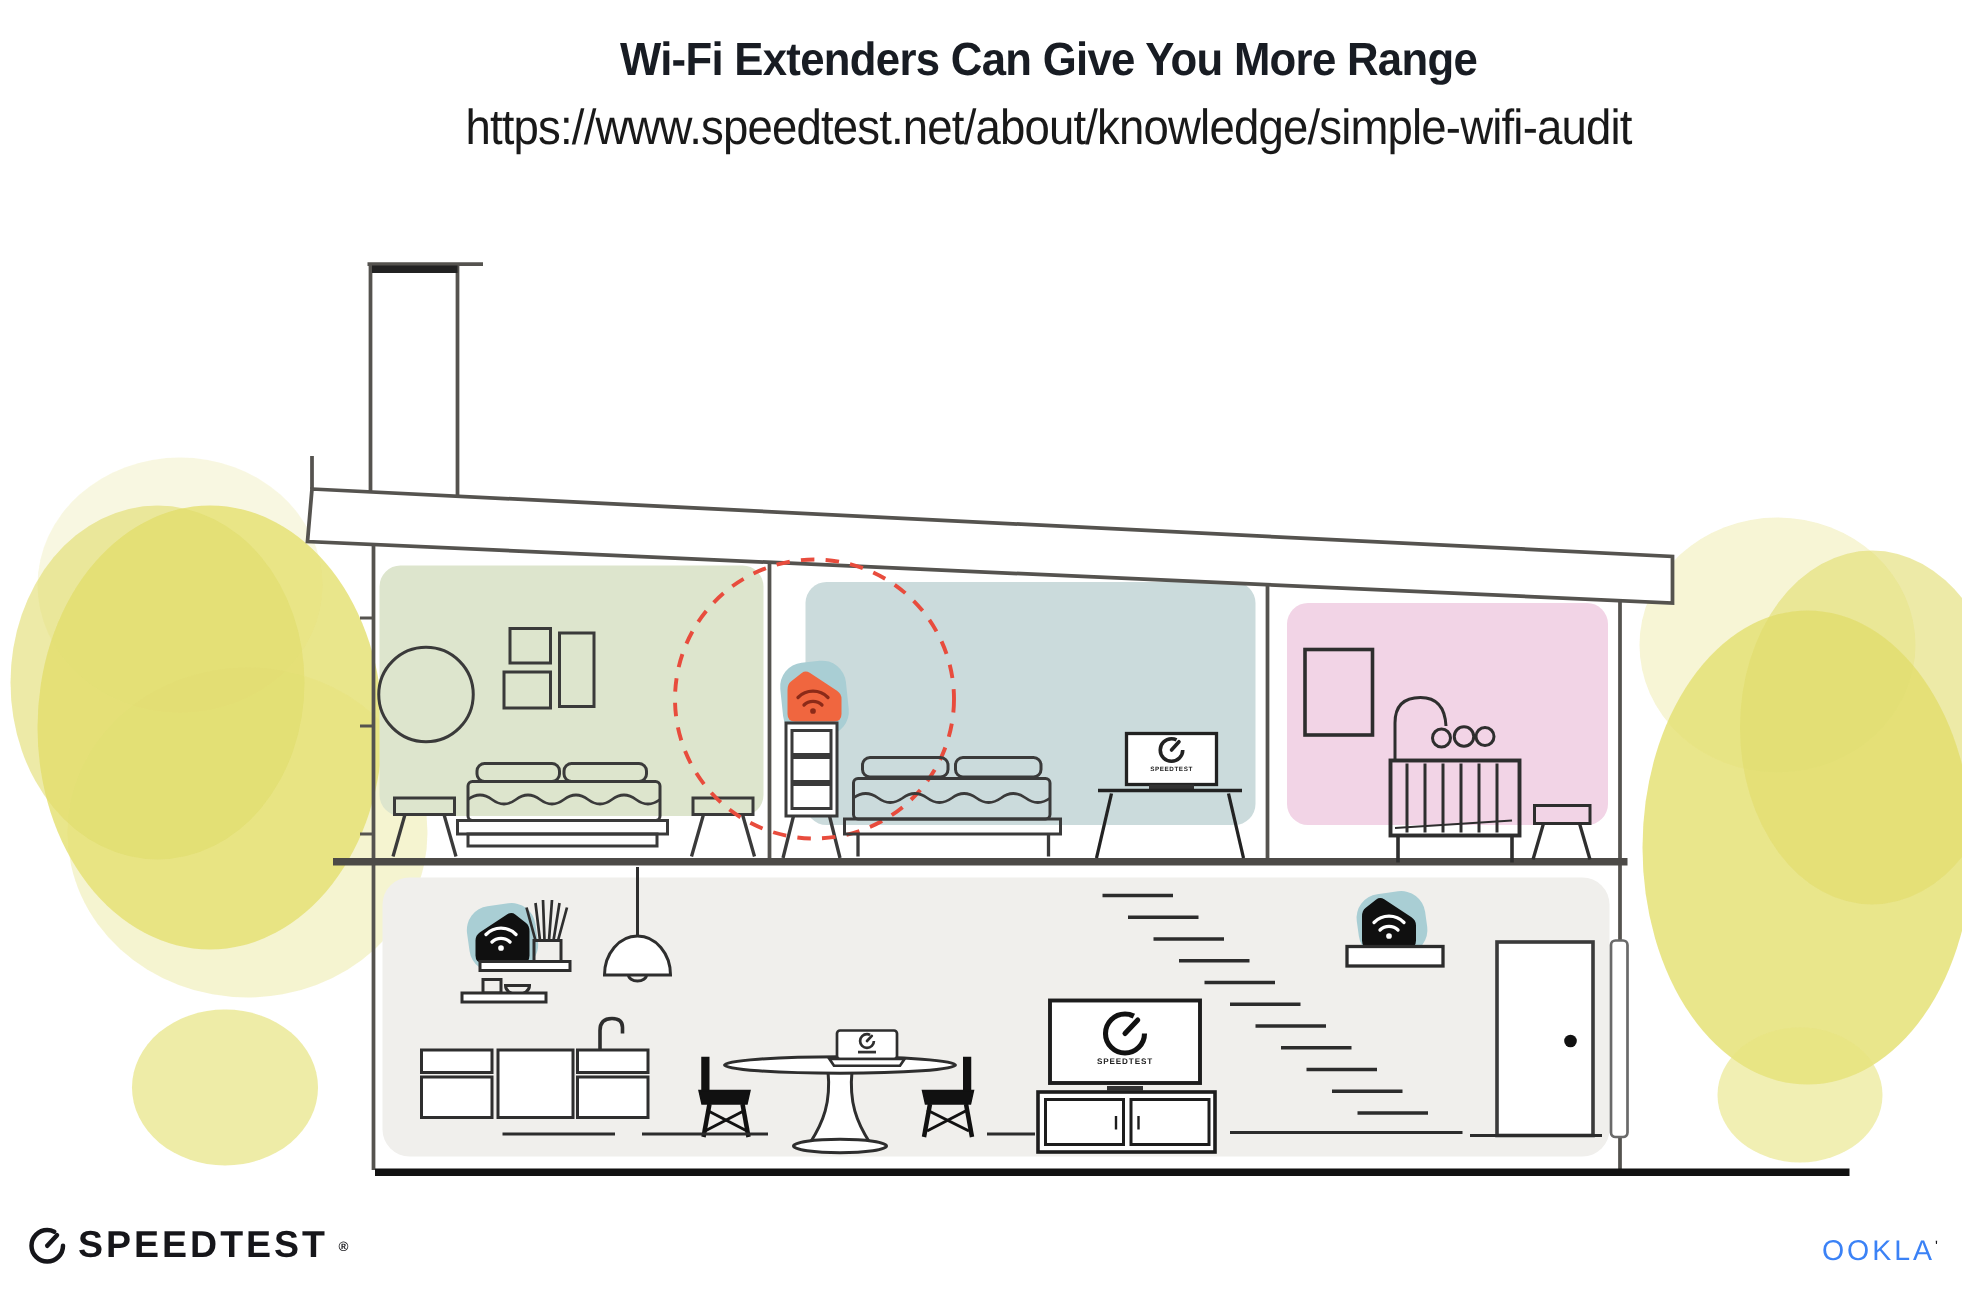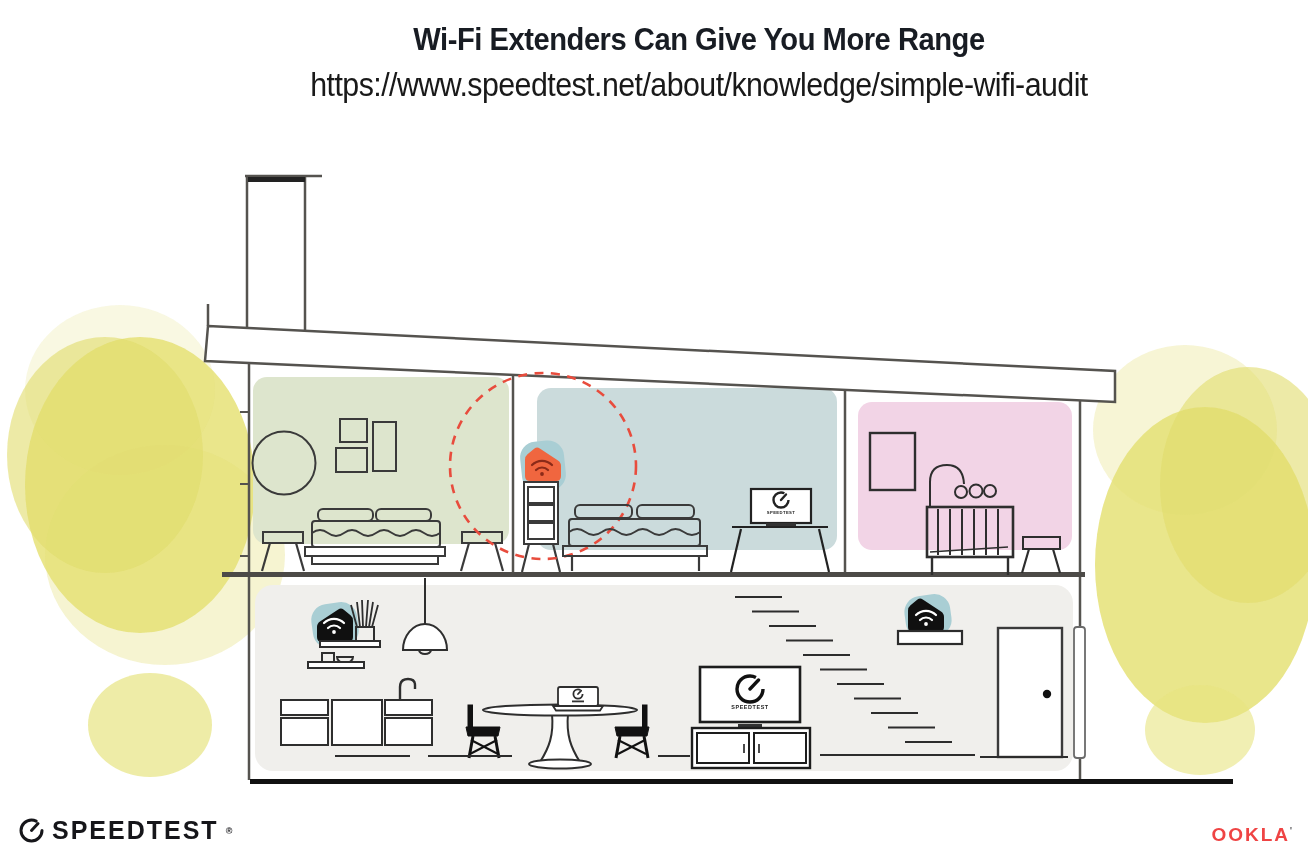--- a/index.html
+++ b/index.html
@@ -8,21 +8,21 @@
   .header{position:absolute;top:22px;left:0;width:100%;text-align:center;z-index:5;margin-left:45px;}
   .title{font-size:31px;font-weight:bold;color:#181c23;letter-spacing:-0.5px;
          transform:scaleX(.94);transform-origin:center;margin:0;}
   .url{font-size:33px;font-weight:400;color:#191919;letter-spacing:-0.6px;
        transform:scaleX(.92);transform-origin:center;margin:8px 0 0 0;}
   .art{position:absolute;top:0;left:0;}
   .footer-left{position:absolute;left:18px;top:816px;display:flex;align-items:center;gap:7px;z-index:5;}
   .footer-left .word{font-size:25px;font-weight:bold;color:#16161a;letter-spacing:2px;}
   .footer-left sup{font-size:9px;font-weight:bold;color:#16161a;vertical-align:super;}
   .footer-right{position:absolute;right:16px;top:824px;z-index:5;}
-  .footer-right .word{font-size:19px;font-weight:700;color:#ef4444;letter-spacing:2px;}
+  .footer-right .word{font-size:19px;font-weight:400;color:#3b82f6;letter-spacing:2px;}
   .footer-right sup{font-size:10px;color:#16161a;}
 </style>
 </head>
 <body>
 
 <div class="page">
 
   <div class="header">
     <h1 class="title">Wi-Fi Extenders Can Give You More Range</h1>
     <div class="url">https://www.speedtest.net/about/knowledge/simple-wifi-audit</div>

